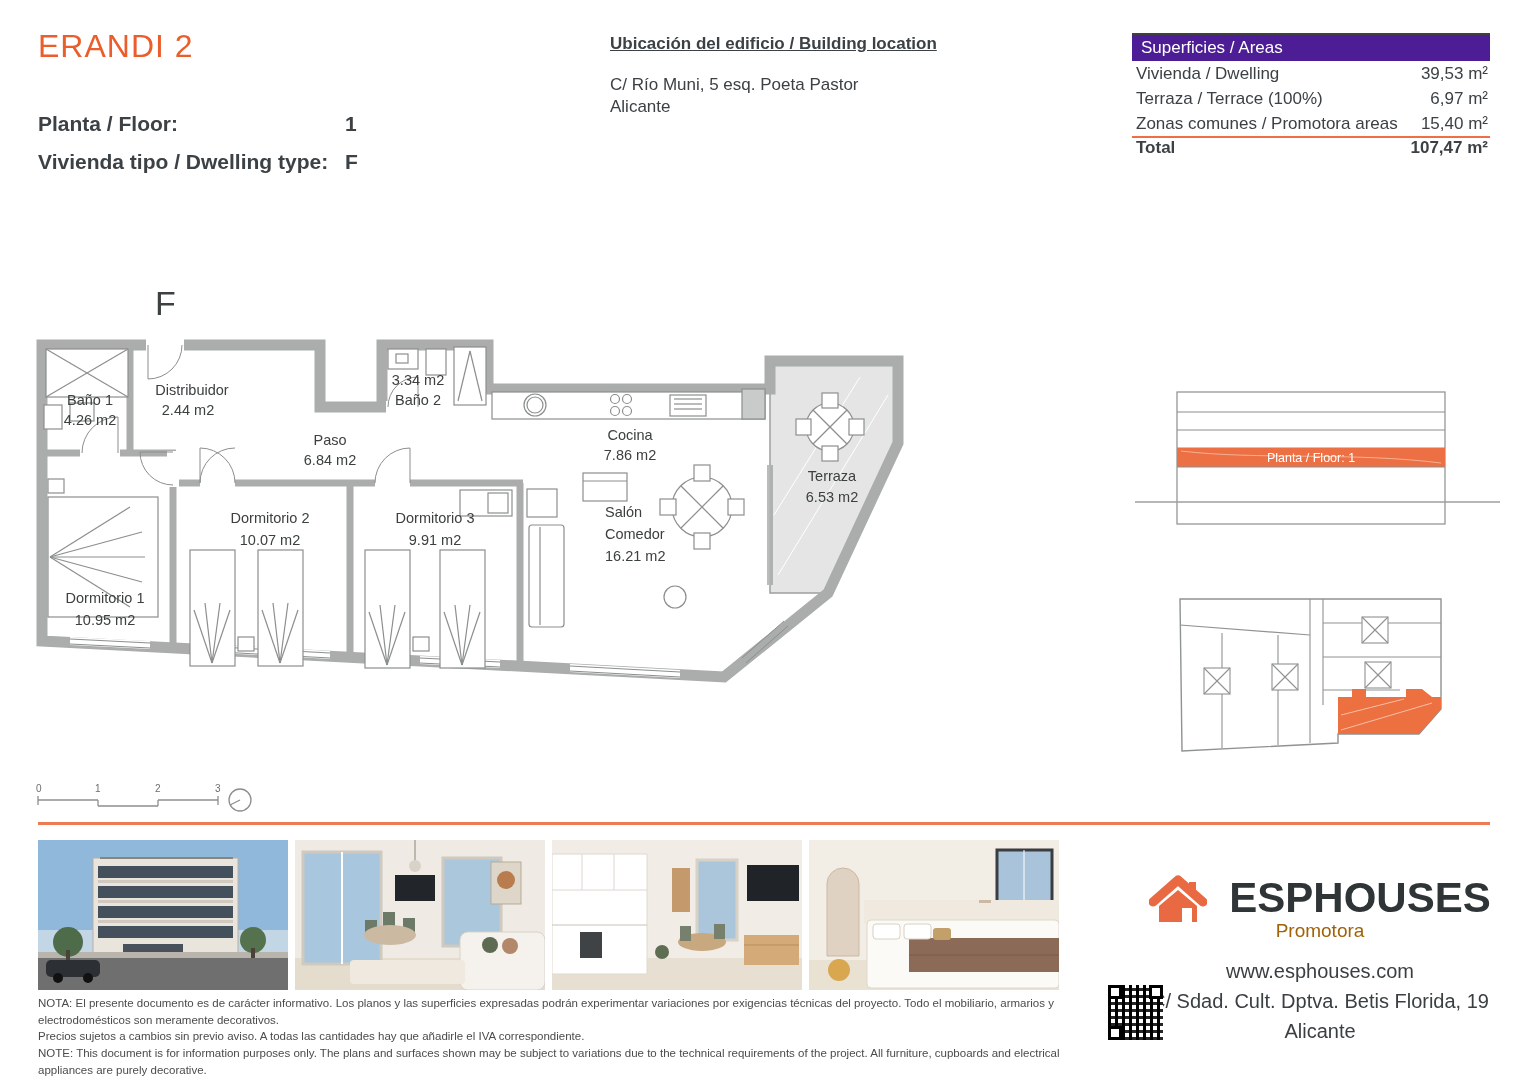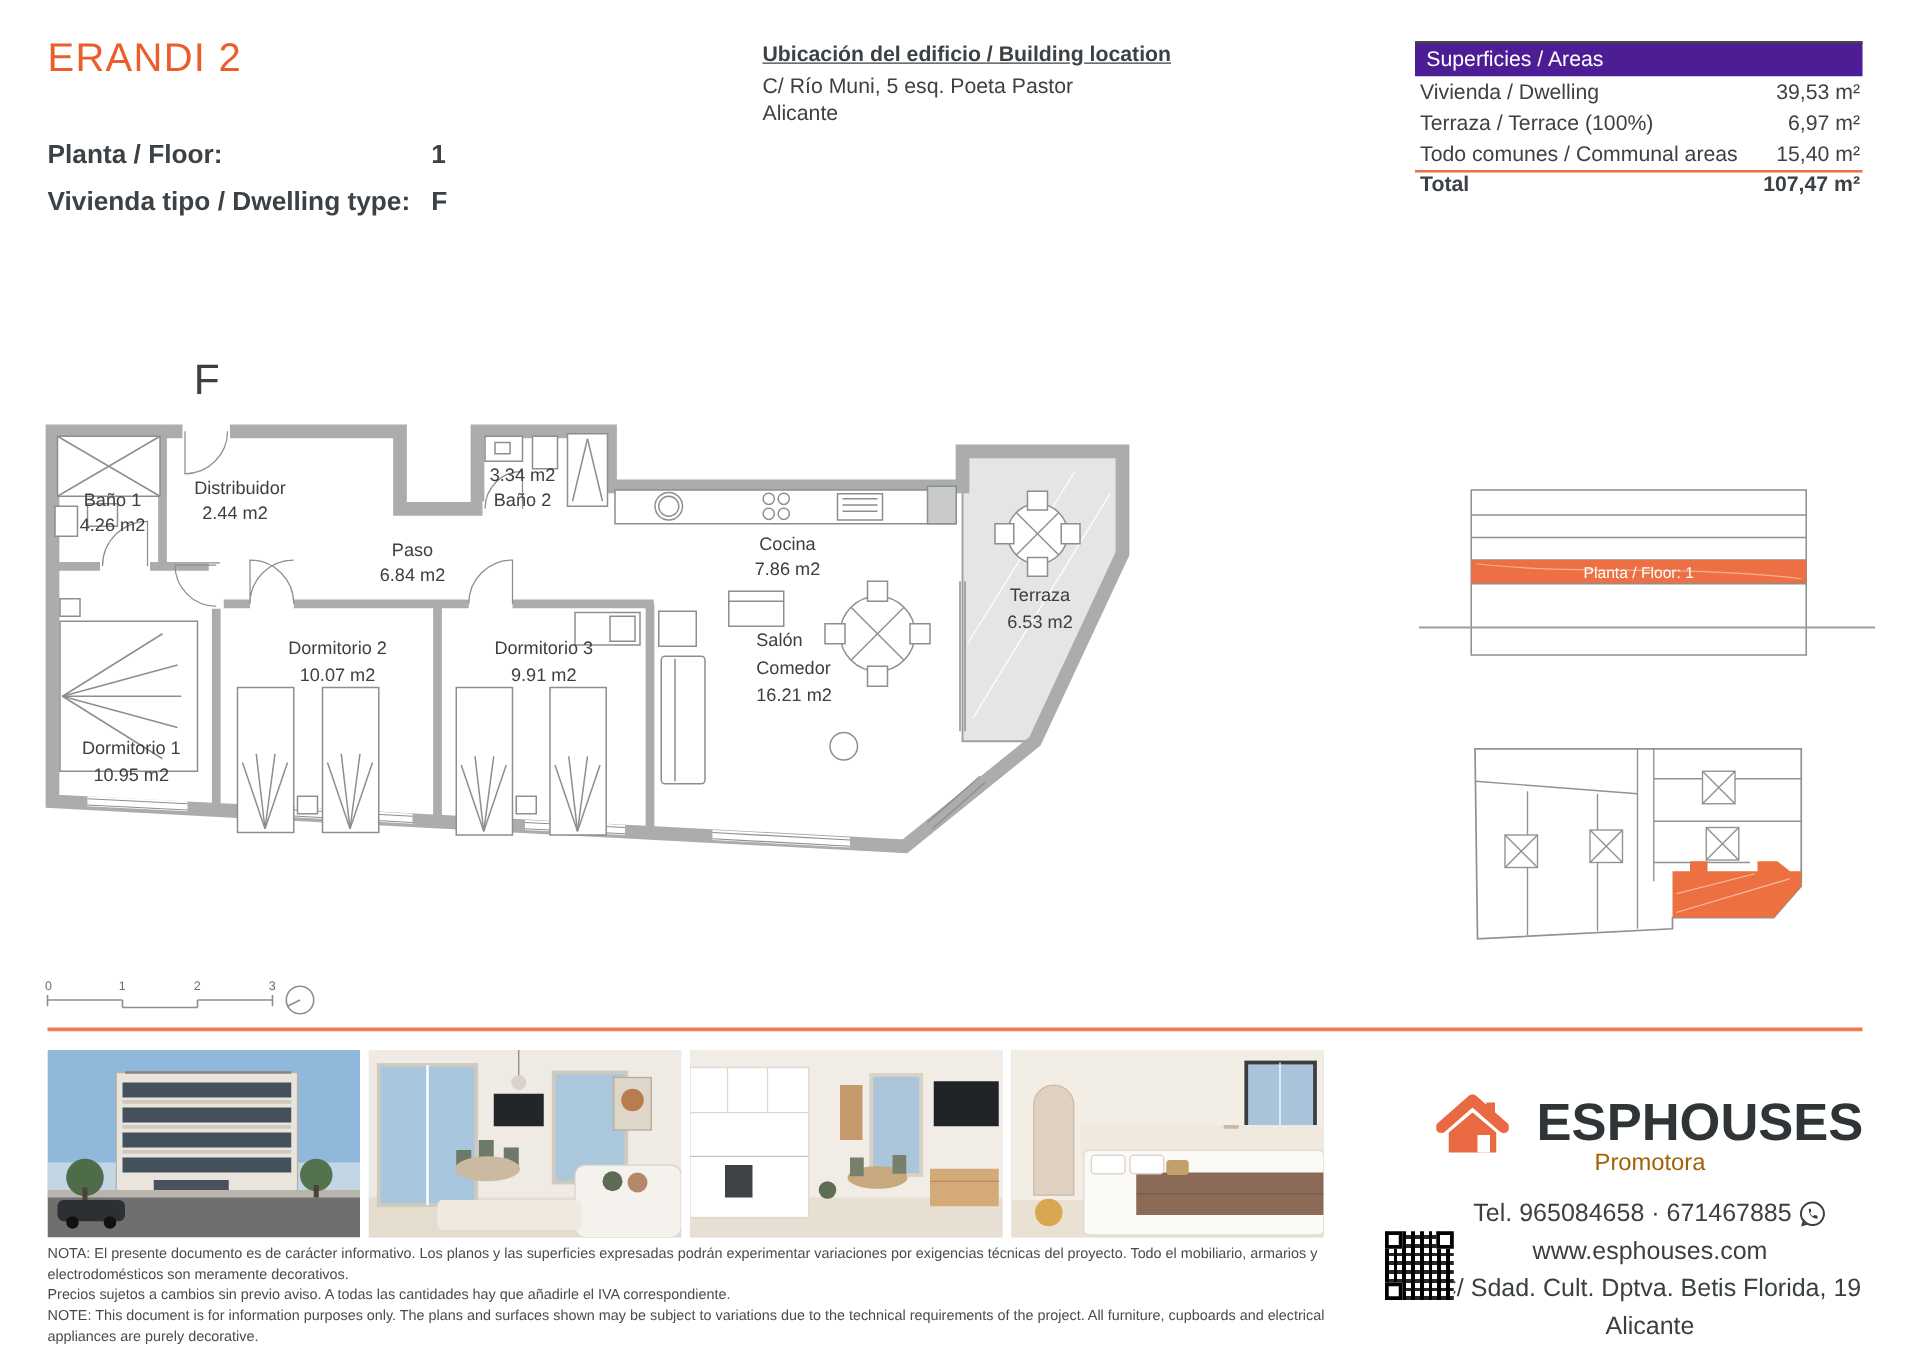--- a/index.html
+++ b/index.html
@@ -4,21 +4,21 @@
 <style>
   html,body{margin:0;padding:0;background:#ffffff;}
   body{width:1527px;height:1080px;position:relative;overflow:hidden;
        font-family:"Liberation Sans",sans-serif;color:#3c4145;}
   .abs{position:absolute;}
   
   .title{left:38px;top:28px;font-size:32px;font-weight:400;color:#EB5E2C;letter-spacing:1px;}
   .kv{left:38px;font-size:21px;font-weight:bold;color:#3c4145;}
   .kv .val{position:absolute;left:307px;top:0;white-space:nowrap;}
   .loc{left:610px;top:33px;font-size:17px;color:#3c4145;line-height:1.3;}
-  .loc .loc-title{font-weight:bold;text-decoration:underline;margin-bottom:3px;}
+  .loc .loc-title{font-weight:bold;text-decoration:underline;margin-bottom:19px;}
   
   .areas{left:1132px;top:33px;width:358px;font-size:17px;}
   .areas .hd{background:#4c1d95;color:#fff;padding:3px 9px;border-top:2px solid #404040;}
   .areas .row{display:flex;justify-content:space-between;padding:2.5px 2px 2.5px 4px;}
   .areas .row.last{border-bottom:2px solid #ED6F44;}
   .areas .row.total{font-weight:bold;padding-top:0;}
   
   svg text{font-family:"Liberation Sans",sans-serif;fill:#3c4040;}
   .room-name,.room-area{font-size:14.5px;}
   .type-letter{font-size:34px;}
@@ -66,21 +66,21 @@
   <div class="hd">Superficies / Areas</div>
   <div class="row">
     <span>Vivienda / Dwelling</span>
     <span>39,53 m²</span>
   </div>
   <div class="row">
     <span>Terraza / Terrace (100%)</span>
     <span>6,97 m²</span>
   </div>
   <div class="row last">
-    <span>Todo comunes / Communal areas</span>
+    <span>Zonas comunes / Promotora areas</span>
     <span>15,40 m²</span>
   </div>
   <div class="row total">
     <span>Total</span>
     <span>107,47 m²</span>
   </div>
 </div>
 
 <svg class="abs" style="left:30px;top:285px;" width="880" height="415" viewBox="0 0 880 415">
 
@@ -432,27 +432,20 @@
     <svg width="58" height="52" viewBox="0 0 58 52">
       <path d="M4,30 L29,8 L54,30" fill="none" stroke="#e96a42" stroke-width="9" stroke-linecap="round" stroke-linejoin="round"></path>
       <path d="M10,34 L29,18 L48,34 L48,50 L10,50 Z" fill="#e96a42"></path>
       <rect x="40" y="10" width="7" height="10" fill="#e96a42"></rect>
       <rect x="33" y="36" width="10" height="14" fill="#ffffff"></rect>
     </svg>
     <span class="logo-text">ESPHOUSES</span>
   </div>
   <div class="tagline">Promotora</div>
   <div class="contact">
-    <div class="line">
-      <span>Tel. 965084658 · 671467885</span>
-      <svg width="22" height="22" viewBox="0 0 22 22">
-        <path d="M11,2 A9,9 0 1 1 4,16.5 L3,20 L6.6,19 A9,9 0 0 1 11,2 Z" fill="none" stroke="#3a3f42" stroke-width="1.6"></path>
-        <path d="M8,7 C8,12 11,15 15,15 L15,12.5 L12.5,12 L11.5,13 C10,12.3 9.5,11.5 9,10.2 L10,9.3 L9.5,7 Z" fill="#3a3f42"></path>
-      </svg>
-    </div>
     <div>www.esphouses.com</div>
     <div>C/ Sdad. Cult. Dptva. Betis Florida, 19</div>
     <div>Alicante</div>
   </div>
 </div>
 
 <div class="qr">
   <div class="f tl"></div>
     <div class="f tr"></div>
     <div class="f bl"></div>

